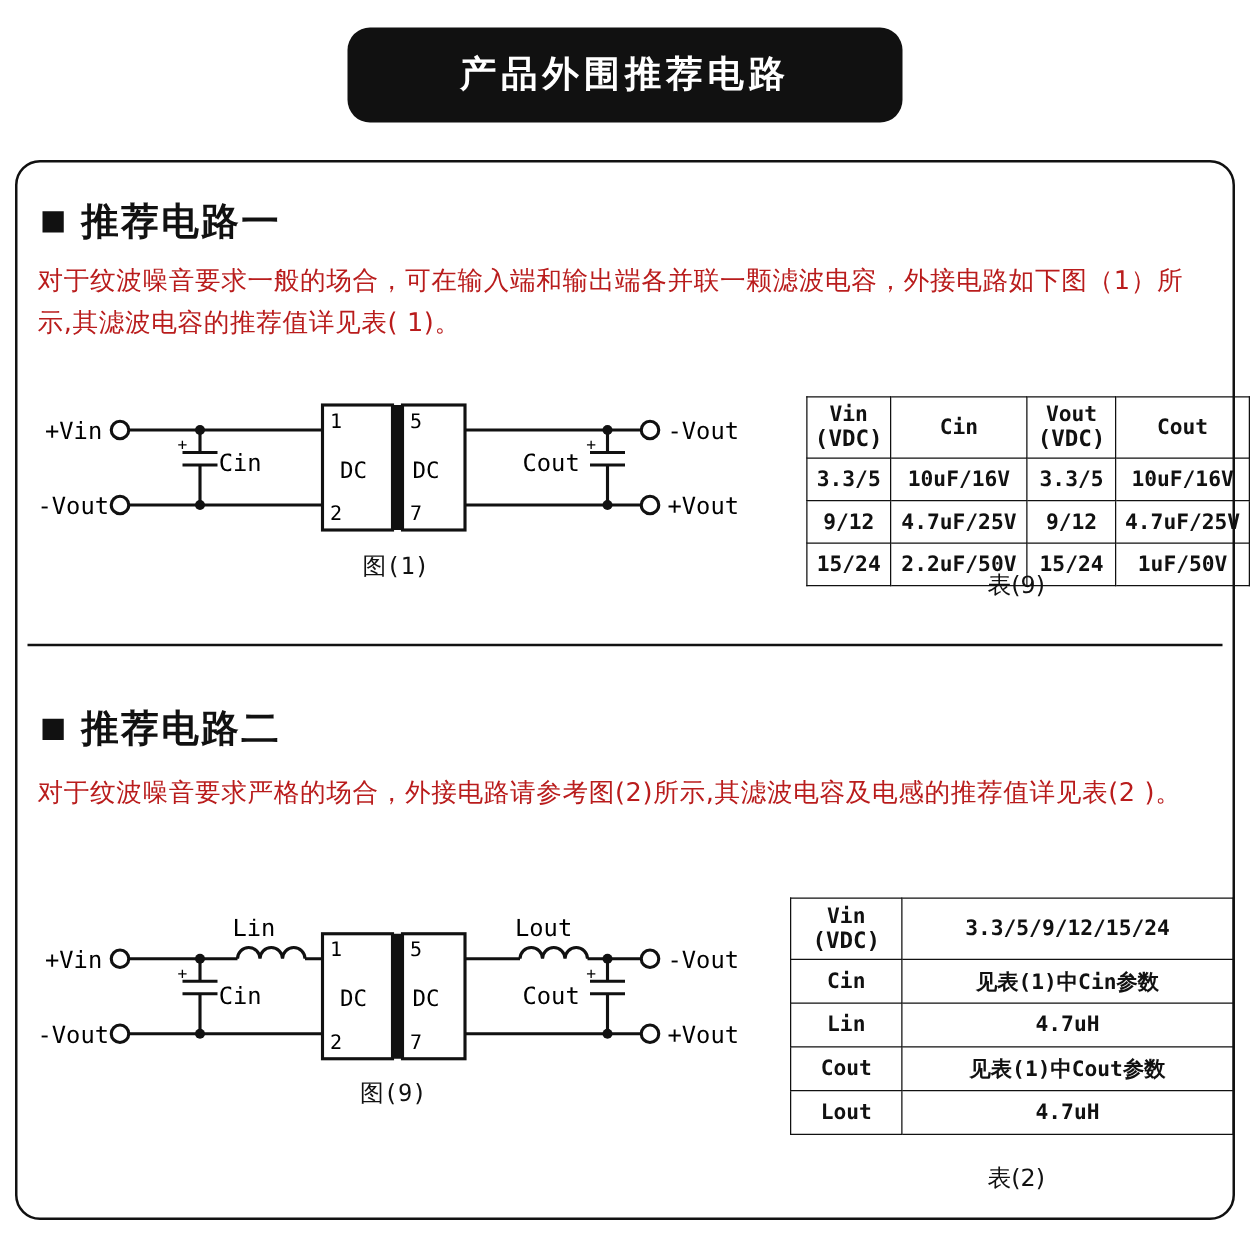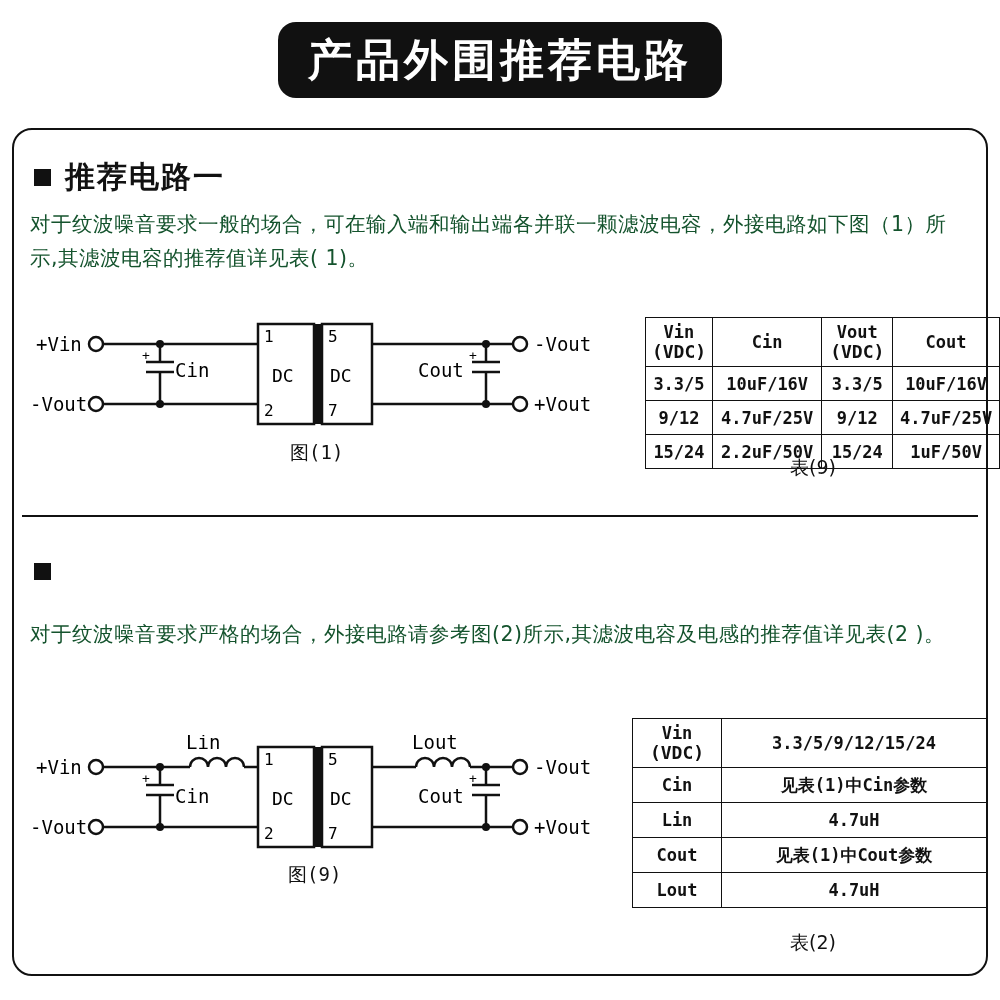--- a/index.html
+++ b/index.html
@@ -8,41 +8,41 @@
     font-family:"Liberation Sans","DejaVu Sans",sans-serif;
     color:#111;position:relative;overflow:hidden;
   }
   
   .title-banner{
     position:absolute;left:278px;top:22px;width:444px;height:76px;
     background:#111;border-radius:18px;
     display:flex;align-items:center;justify-content:center;
   }
   .title-banner .txt{
-    color:#fff;font-size:44px;font-weight:bold;letter-spacing:4px;
+    color:#fff;font-size:29px;font-weight:bold;letter-spacing:4px;
     font-family:"DejaVu Sans","Liberation Sans",sans-serif;
   }
   
   .panel{
     position:absolute;left:12px;top:128px;width:976px;height:848px;
     border:2px solid #111;border-radius:20px;box-sizing:border-box;
   }
   .divider{
     position:absolute;left:22px;top:515px;width:956px;height:2px;background:#111;
   }
   
   .sec-head{position:absolute;display:flex;align-items:center;gap:14px;}
   .sec-head .bullet{width:17px;height:17px;background:#111;display:inline-block;}
   .sec-head .txt{font-size:30px;font-weight:bold;letter-spacing:2px;
      font-family:"DejaVu Sans","Liberation Sans",sans-serif;}
   #sec1-head{left:34px;top:157px;}
   #sec2-head{left:34px;top:563px;}
   
   .para{position:absolute;font-size:20.5px;line-height:34px;letter-spacing:0.5px;
-    font-family:"DejaVu Sans","Liberation Sans",sans-serif;color:#14532d;}
+    font-family:"DejaVu Sans","Liberation Sans",sans-serif;color:#b91c1c;}
   #sec1-para{left:30px;top:207px;width:930px;}
   #sec2-para{left:30px;top:617px;width:930px;}
   
   .circuit{position:absolute;}
   #circuit1{left:20px;top:312px;width:600px;height:165px;}
   #circuit2{left:20px;top:735px;width:600px;height:165px;}
   .fig-cap{position:absolute;font-size:19px;font-family:"DejaVu Sans Mono","Liberation Mono",monospace;}
   #fig1-cap{left:290px;top:440px;}
   #fig2-cap{left:288px;top:862px;}
   
@@ -165,20 +165,21 @@
     <td>2.2uF/50V</td>
     <td>15/24</td>
     <td>1uF/50V</td>
   </tr>
 </tbody>
   </table>
 <div class="tbl-cap" id="tbl1-cap">表(9)</div>
 
 <div class="sec-head" id="sec2-head">
   <span class="bullet"></span>
+  <span class="txt">推荐电路二</span>
 </div>
 <div class="para" id="sec2-para">对于纹波噪音要求严格的场合，外接电路请参考图(2)所示,其滤波电容及电感的推荐值详见表(2 )。</div>
 
 <div class="circuit" id="circuit2">
   <svg width="600" height="165" viewBox="0 0 600 165">
     <circle cx="76" cy="32" r="7" fill="#fff" stroke="#111" stroke-width="2.5"></circle>
     <circle cx="76" cy="92" r="7" fill="#fff" stroke="#111" stroke-width="2.5"></circle>
     <circle cx="500" cy="32" r="7" fill="#fff" stroke="#111" stroke-width="2.5"></circle>
     <circle cx="500" cy="92" r="7" fill="#fff" stroke="#111" stroke-width="2.5"></circle>
 

